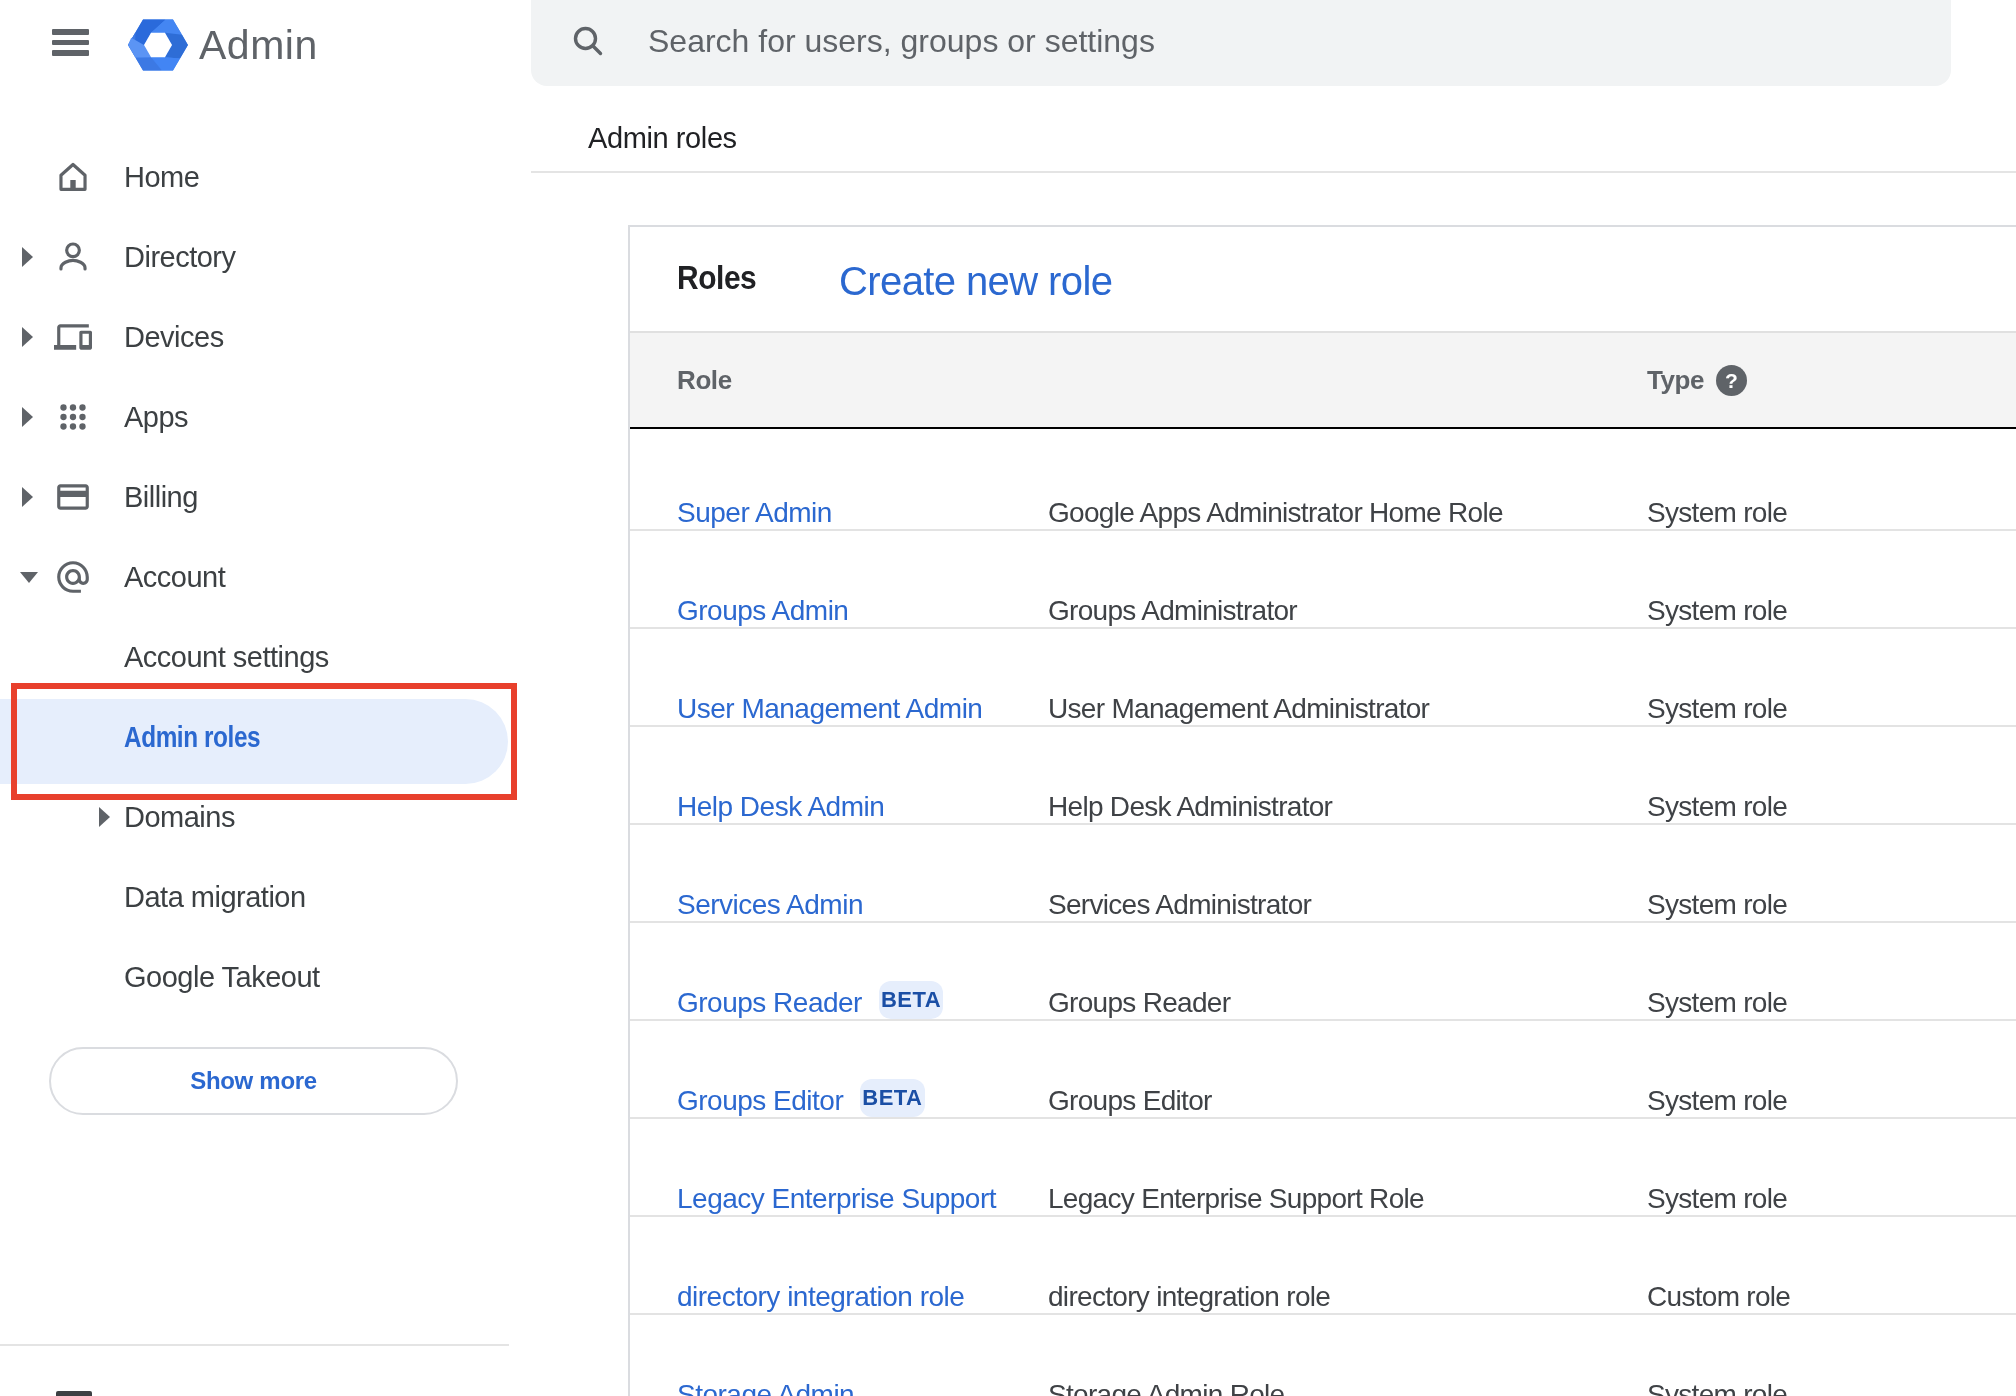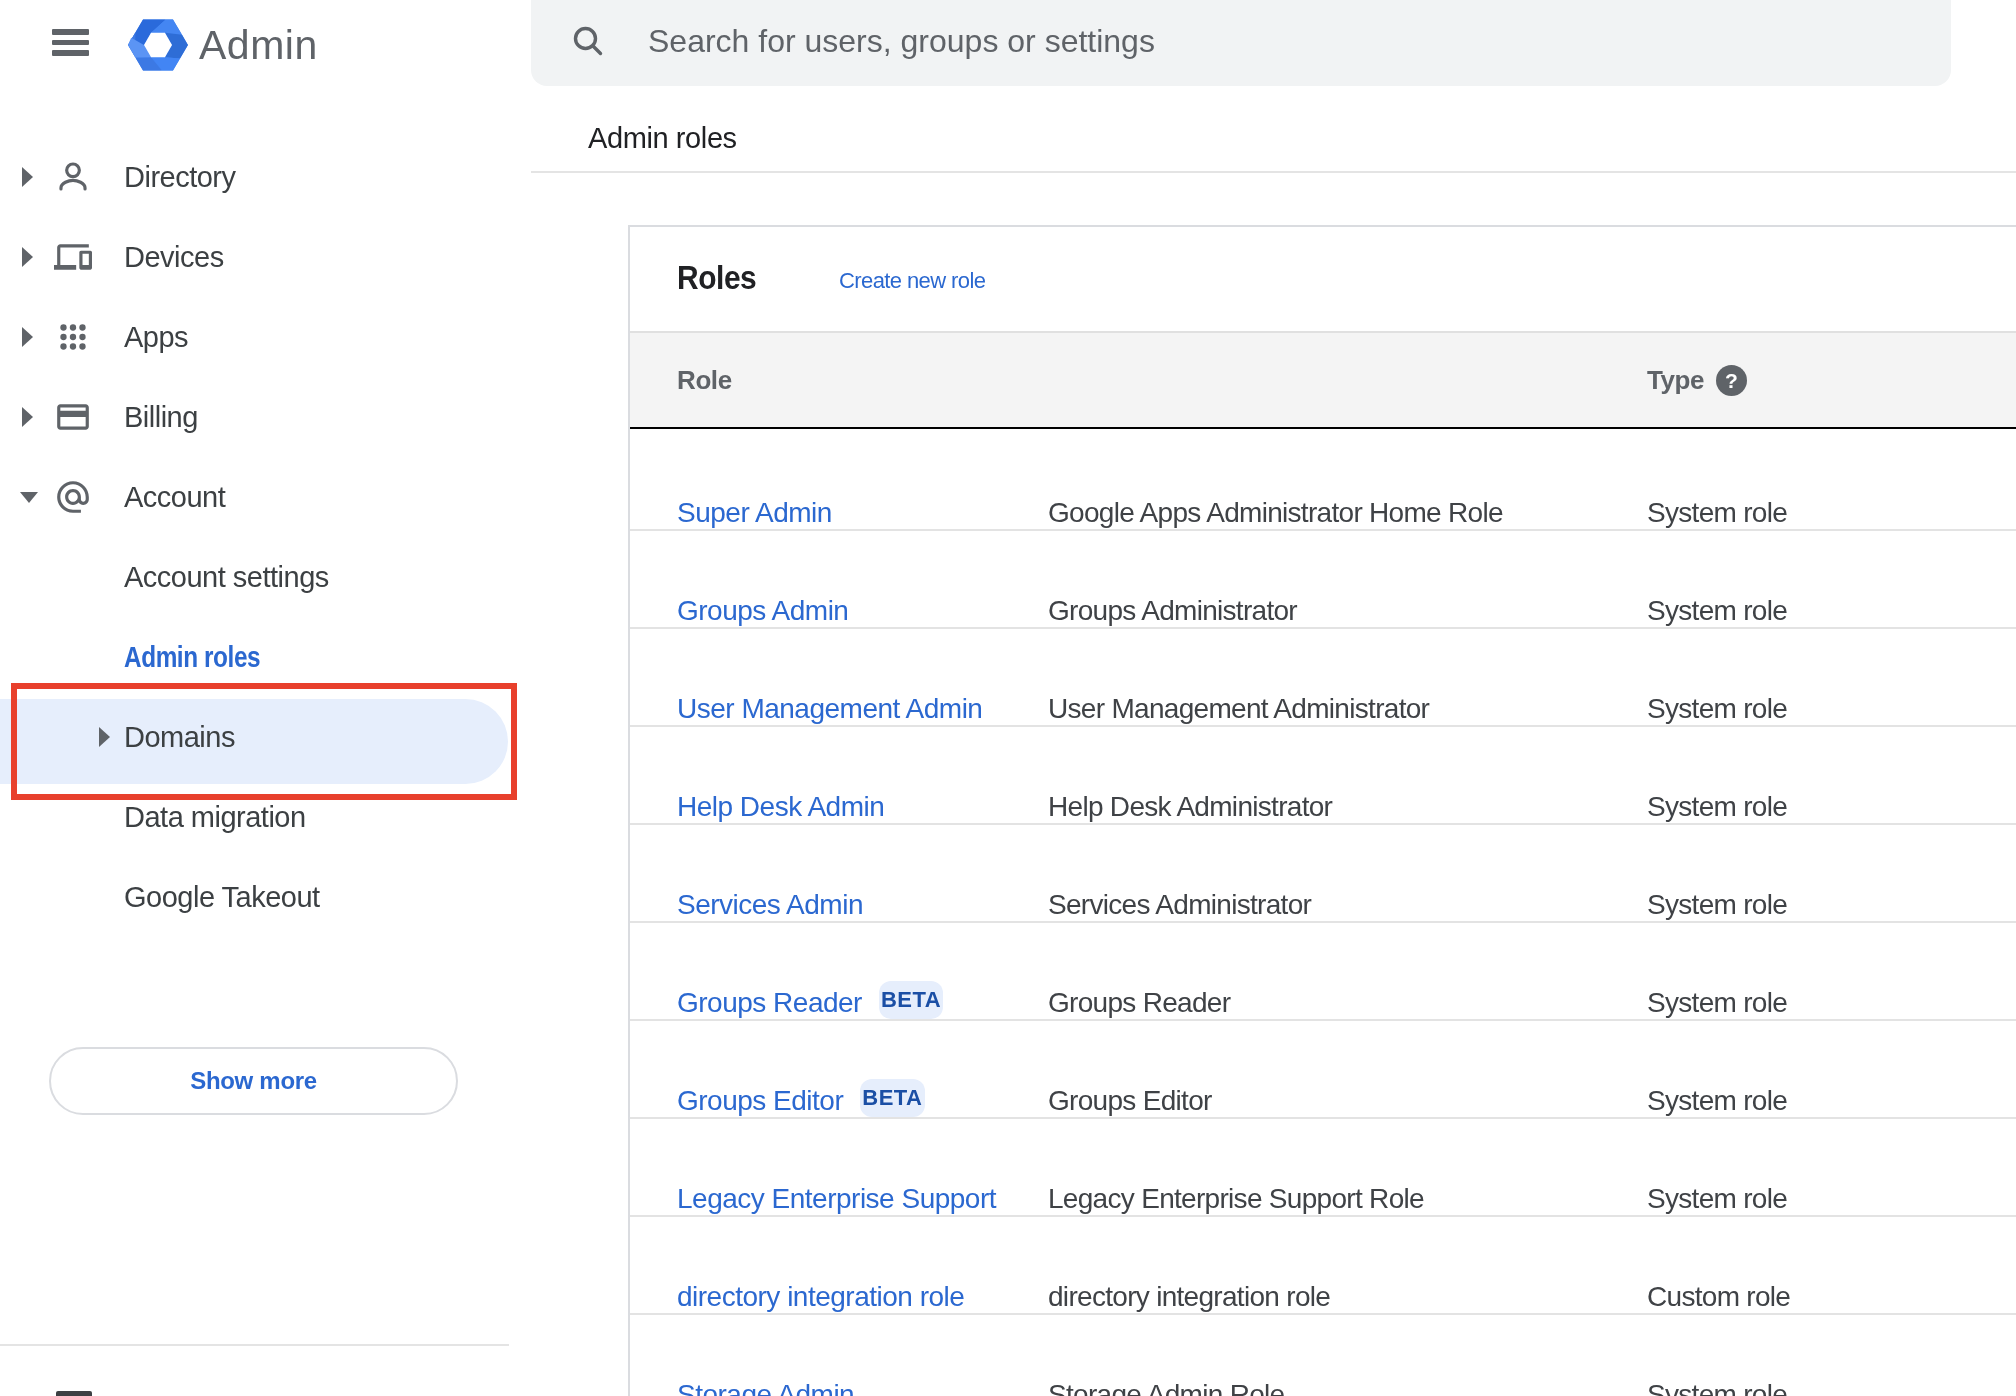--- a/index.html
+++ b/index.html
@@ -42,21 +42,21 @@
                background:#fff; color:#2b68d0; font-size:24px; font-weight:700; letter-spacing:-0.3px; text-align:center; line-height:64px; cursor:pointer; }
 
   .sidebar-bottom-divider { position:absolute; left:0; top:1344px; width:509px; height:2px; background:#e4e4e4; }
   .bottom-partial-icon { position:absolute; left:56px; top:1391px; width:36px; height:12px; background:#3c4043; border-radius:2px; }
 
   
   .card-top-border { position:absolute; left:628px; top:225px; width:1388px; height:2px; background:#dadce0; }
   .card-left-border { position:absolute; left:628px; top:225px; width:2px; height:1171px; background:#dadce0; }
 
   .roles-title { position:absolute; left:677px; top:256px; font-size:34px; font-weight:700; letter-spacing:-0.5px; color:#202124; line-height:42px; transform:scaleX(0.88); transform-origin:left center; }
-  .create-link { position:absolute; left:839px; top:261px; font-size:22px; letter-spacing:-0.6px; color:#2b68d0; line-height:40px; cursor:pointer; }
+  .create-link { position:absolute; left:839px; top:261px; font-size:40px; letter-spacing:-0.6px; color:#2b68d0; line-height:40px; cursor:pointer; }
 
   .thead { position:absolute; left:630px; top:331px; width:1386px; height:98px; background:#f4f4f4; border-top:2px solid #e0e0e0; border-bottom:2px solid #000000; }
   .th { position:absolute; top:0; height:94px; line-height:94px; font-size:26px; font-weight:700; letter-spacing:-0.4px; color:#5f6368; white-space:nowrap; }
   .th-role { left:47px; } .th-desc { left:418px; } .th-type { left:1017px; }
   .help-badge { position:absolute; left:1086px; top:32px; width:31px; height:31px; border-radius:50%; background:#5f6368; color:#ffffff;
                 font-size:21px; font-weight:700; text-align:center; line-height:31px; cursor:pointer; }
 
   .tbody { position:absolute; left:630px; top:429px; width:1386px; }
   .trow { position:relative; height:98px; border-bottom:2px solid #e3e3e3; }
   .trow.first { height:102px; }
@@ -99,20 +99,28 @@
   </svg>
   <div class="search-placeholder">Search for users, groups or settings</div>
 
   <div class="breadcrumb">Admin roles</div>
   <div class="breadcrumb-divider"></div>
 
   <div class="selected-pill"></div>
   <div class="red-annotation"></div>
 
   <nav class="sidebar" id="sidebar">
+    <div class="nav-item">
+
+      <span class="nicon"><svg width="38" height="38" viewBox="0 0 24 24">
+            <path d="M12 4.1 4.4 10.9 V19.8 H19.6 V10.9 Z" fill="none" stroke="#5f6368" stroke-width="2" stroke-linejoin="round"></path>
+            <rect x="10.3" y="13.9" width="3.4" height="5.9" fill="#5f6368"></rect>
+          </svg></span>
+      <span class="nlabel">Home</span>
+    </div>
 
     <div class="nav-item">
       <span class="tri"></span>
       <span class="nicon"><svg width="38" height="38" viewBox="0 0 24 24">
             <circle cx="12" cy="7.8" r="4" fill="none" stroke="#5f6368" stroke-width="2"></circle>
             <path d="M4.4 19.6 v-0.7 c0-3.2 5-4.8 7.6-4.8 s7.6 1.6 7.6 4.8 v0.7" fill="none" stroke="#5f6368" stroke-width="2" stroke-linecap="round"></path>
           </svg></span>
       <span class="nlabel">Directory</span>
     </div>
 

